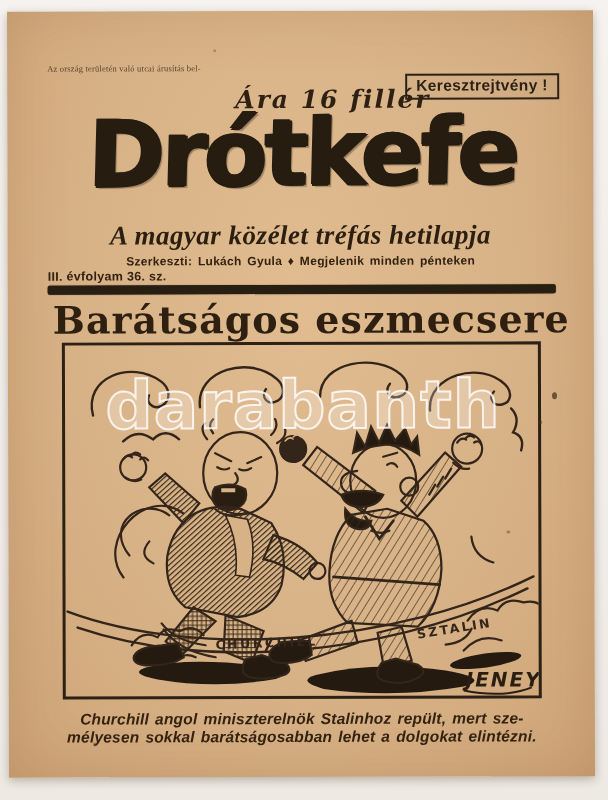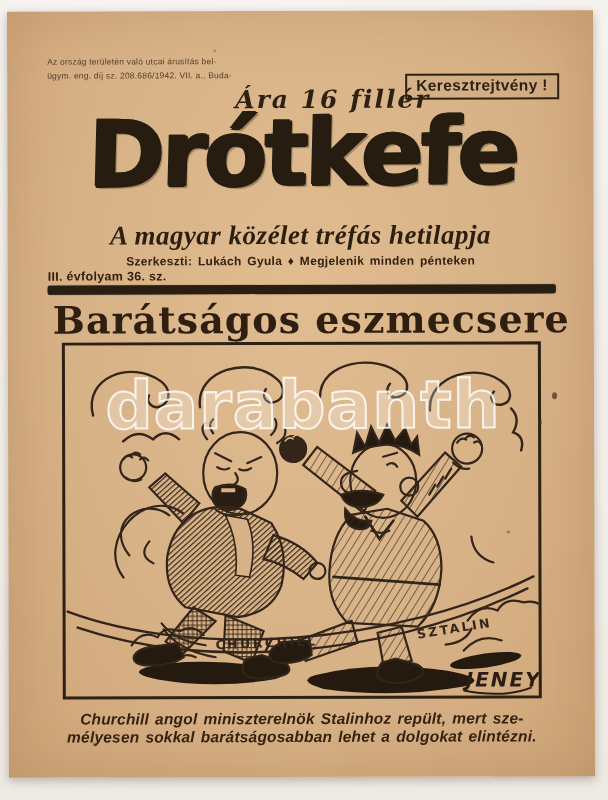--- a/index.html
+++ b/index.html
@@ -9,22 +9,22 @@
     font-family:"Liberation Sans",sans-serif;
   }
   .paper{
     position:absolute;left:8px;top:11px;width:586px;height:766px;
     background:radial-gradient(ellipse at 50% 38%, #e0bc90 0%, #d8b287 55%, #cda477 100%);
     box-shadow:0 3px 10px rgba(60,40,20,.30), inset 0 0 60px rgba(120,80,40,.18);
     transform:rotate(-0.15deg);
     overflow:hidden;
   }
   .permit{
-    position:absolute;left:40px;top:44px;width:192px;
-    font-family:Liberation Sans, sans-serif;font-size:8.5px;line-height:1.6;
+    position:absolute;left:40px;top:51px;width:192px;
+    font-family:Liberation Serif, serif;font-size:8.5px;line-height:1.6;
     color:#55402a;letter-spacing:.2px;
   }
   .price{
     position:absolute;left:228px;top:62px;
     font-family:"DejaVu Serif",serif;font-style:italic;font-weight:bold;
     font-size:25px;letter-spacing:2px;color:#2e2113;margin-top:12px;
   }
   .crossword{
     position:absolute;left:398px;top:63px;
     border:2.5px solid #2c2115;padding:1px 9px 3px;
@@ -87,21 +87,20 @@
   .speck.s4{left:206px;top:38px;width:3px;height:3px;background:rgba(90,64,40,.35);}
   .speck.s5{left:498px;top:520px;width:4px;height:3px;background:rgba(74,52,32,.4);}
 </style>
 </head>
 <body>
 
 <div class="paper">
 
   <div class="permit">
     <div>Az ország területén való utcai árusítás bel-</div>
-    <div>ügym. eng. díj sz. 208.686/1942. VII. a., Buda-</div>
   </div>
 
   <div class="price">Ára 16 fillér</div>
 
   <div class="crossword">Keresztrejtvény !</div>
 
   <div class="masthead">Drótkefe</div>
 
   <div class="subtitle">A magyar közélet tréfás hetilapja</div>
 

